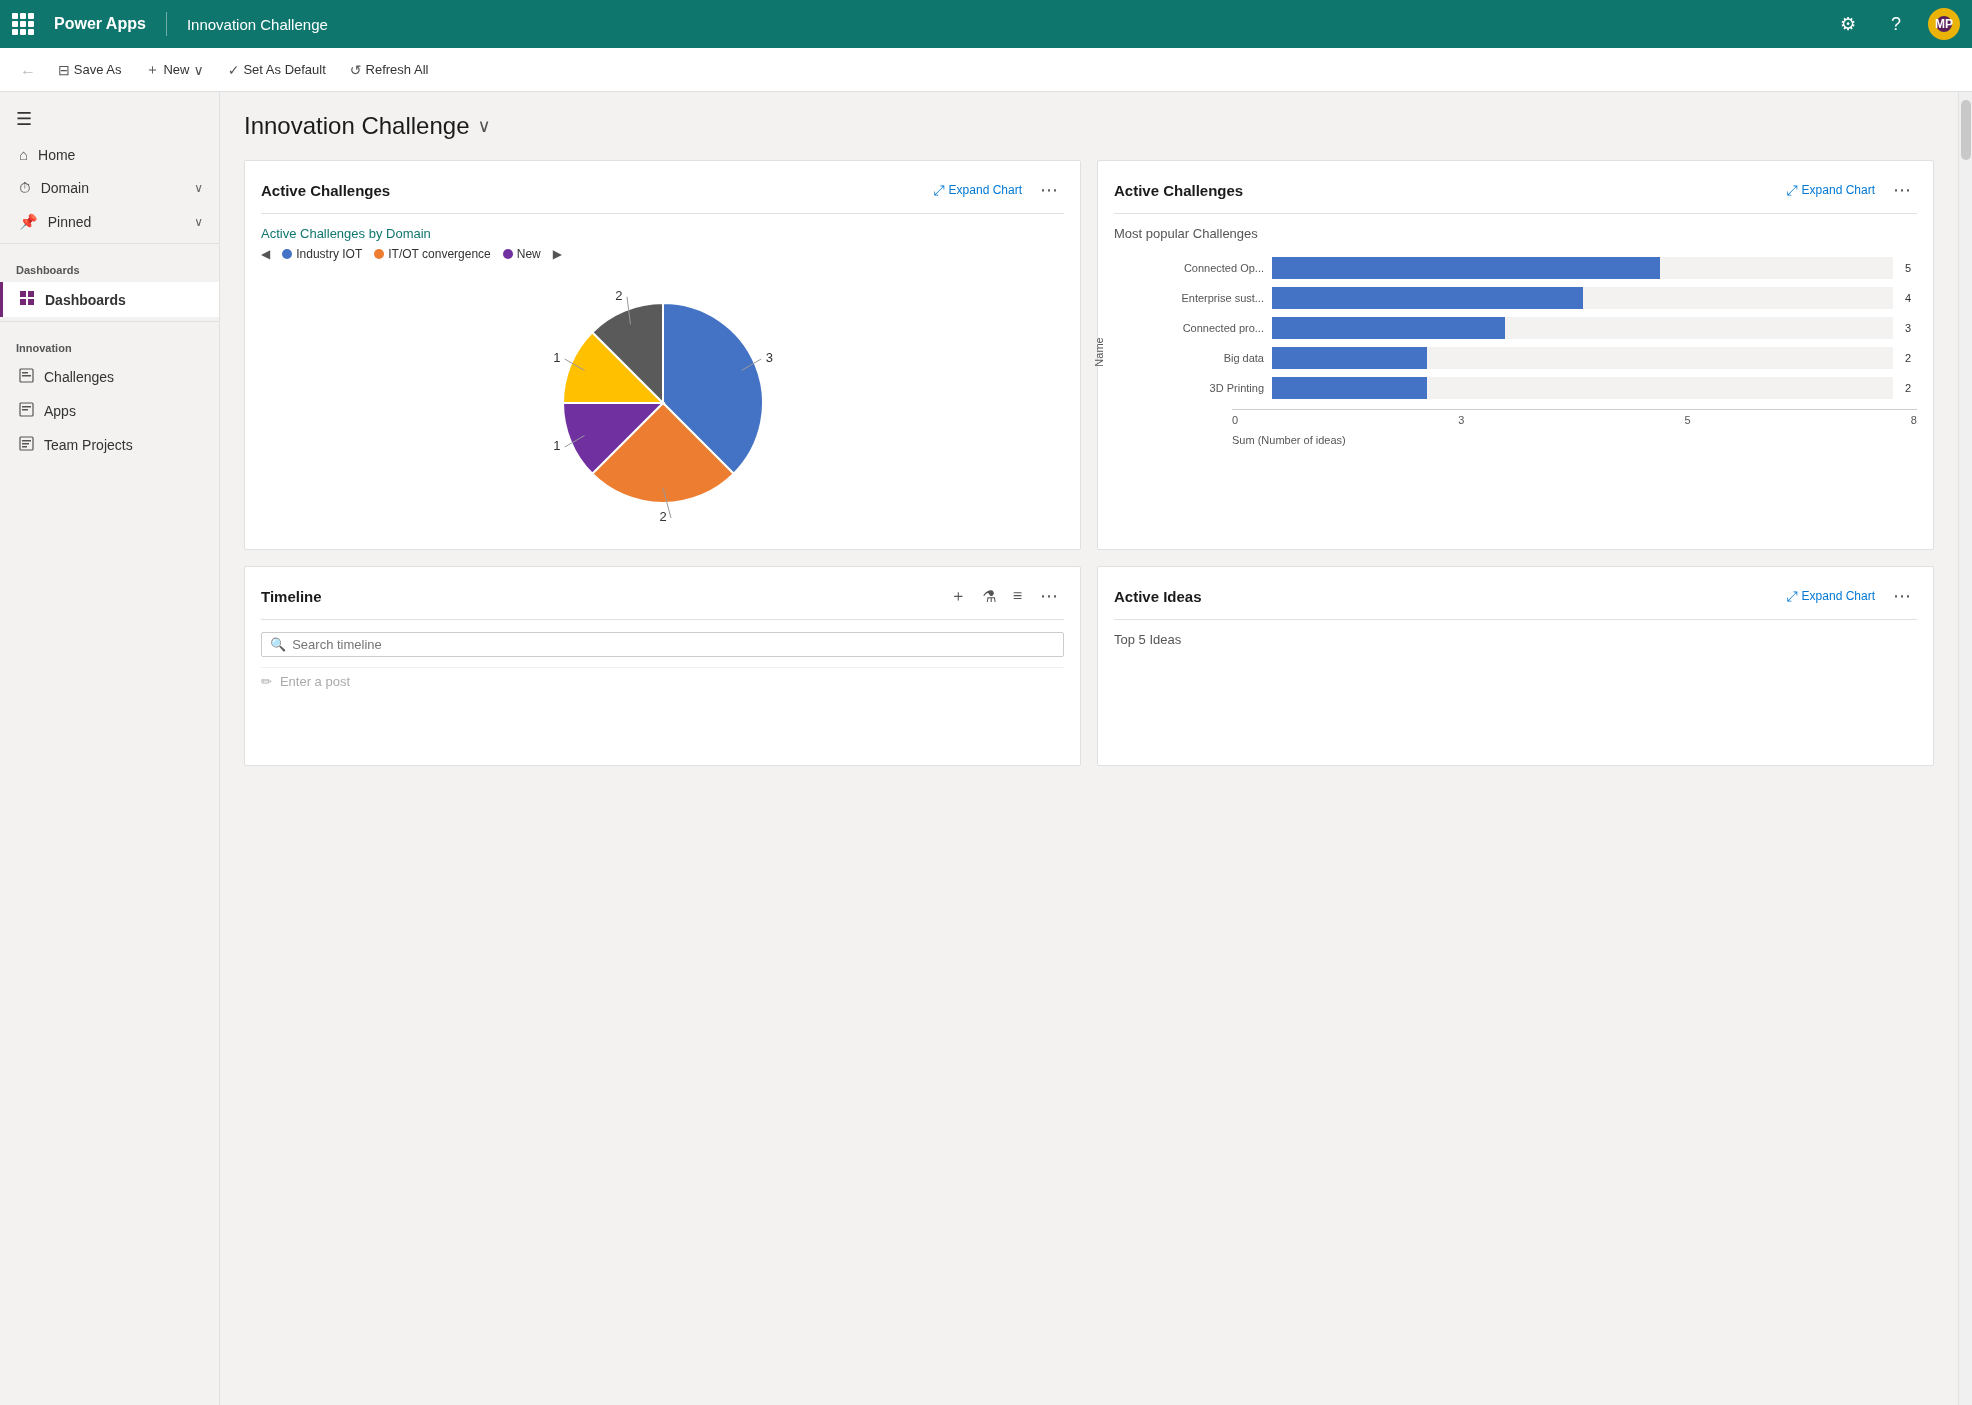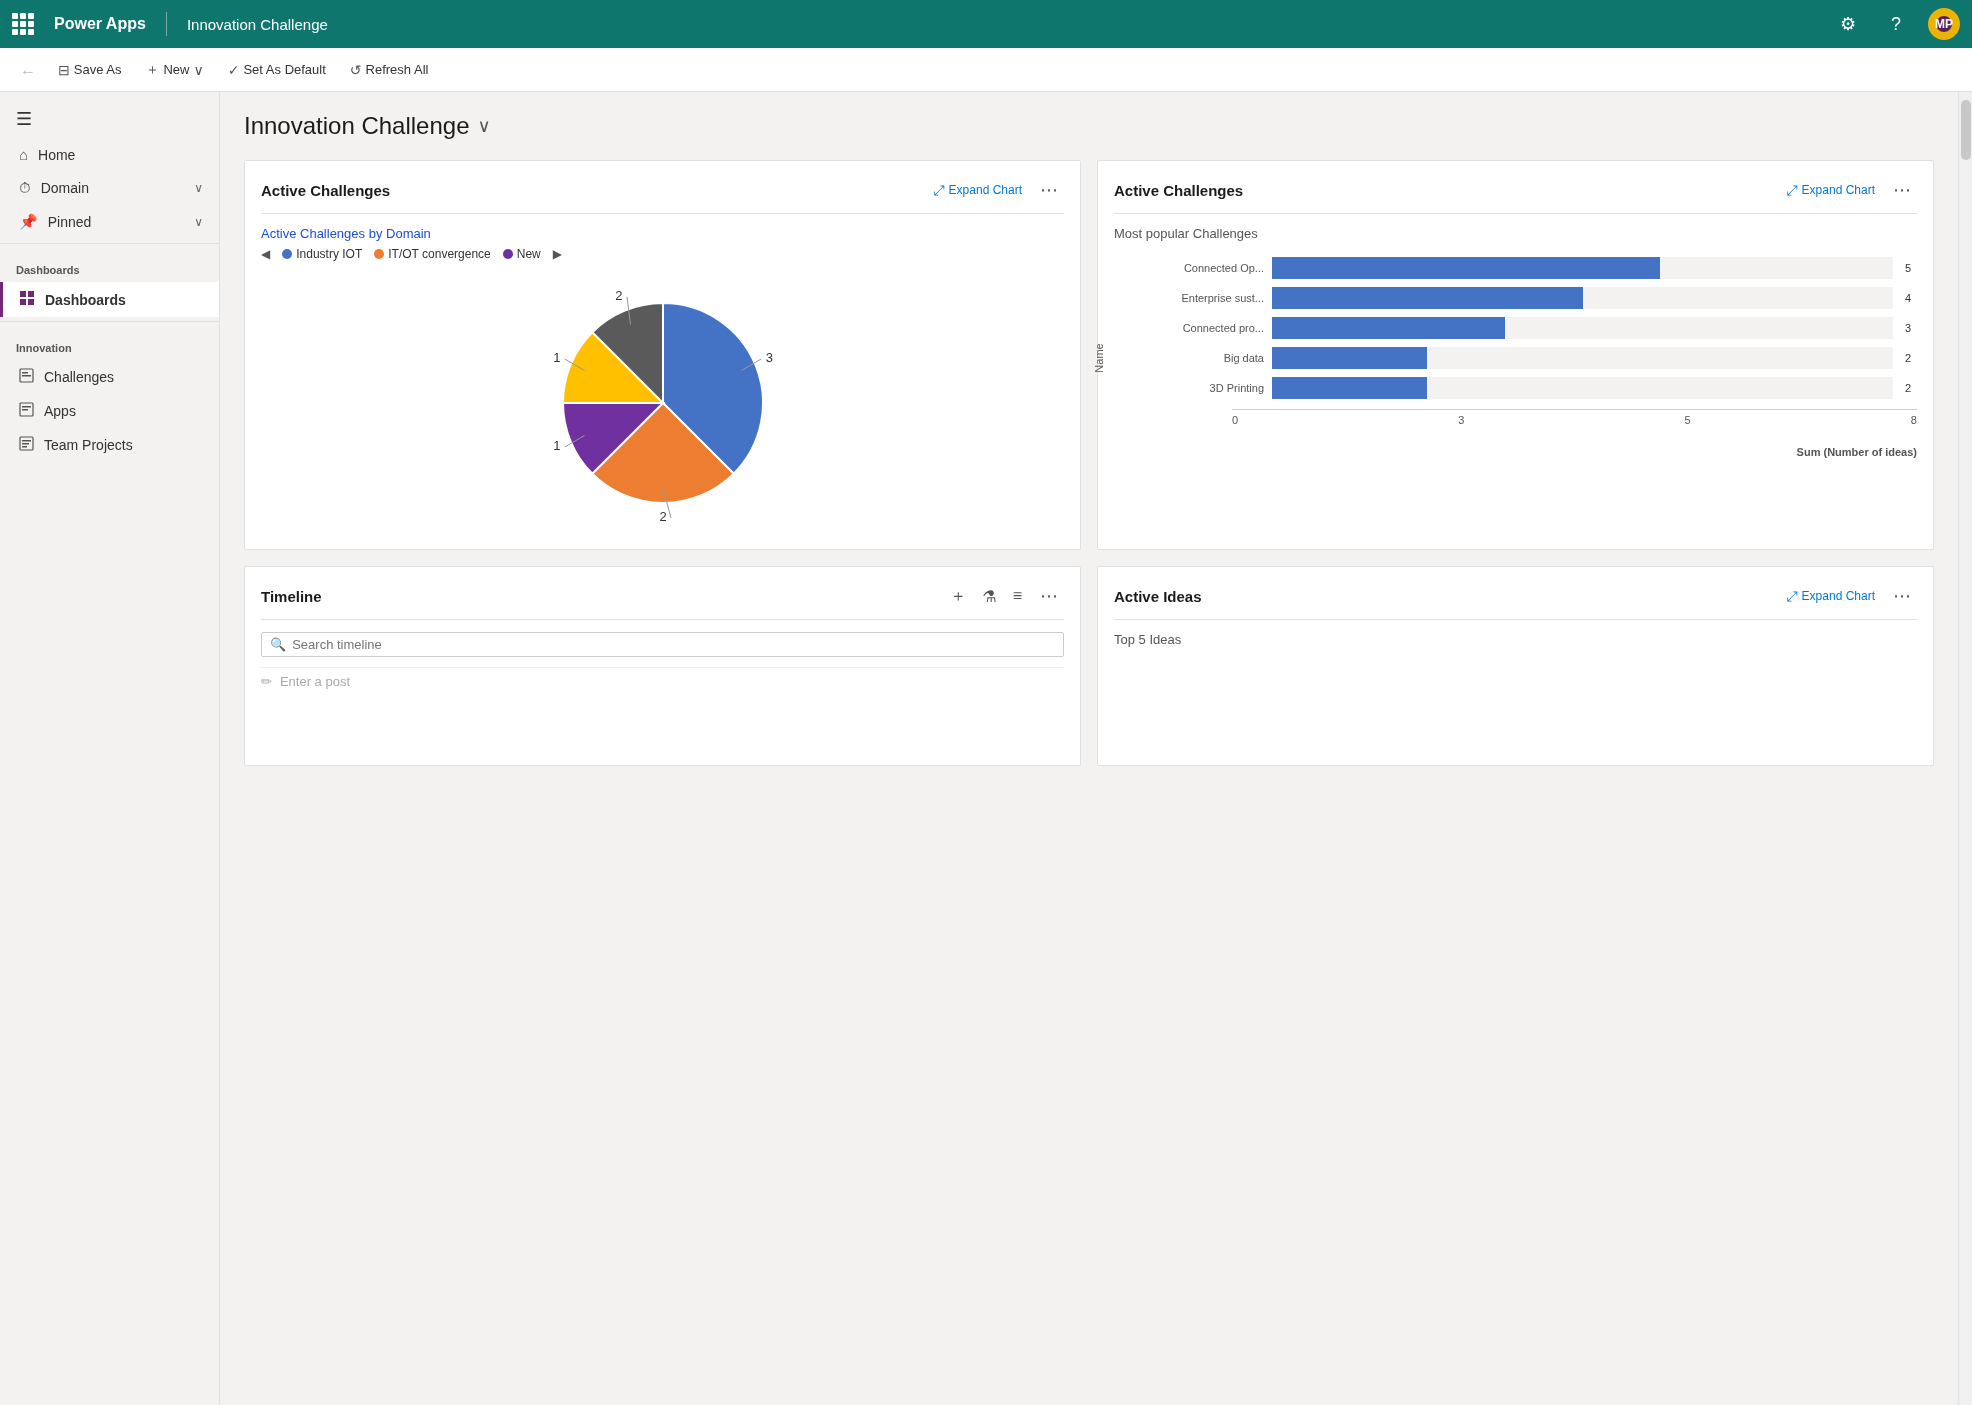--- a/index.html
+++ b/index.html
@@ -111,21 +111,21 @@
     }
     .card-title { font-size: 15px; font-weight: 600; color: #1b1b1b; flex: 1; }
     .card-expand-btn {
       display: flex; align-items: center; gap: 4px;
       font-size: 12px; color: #0078d4; cursor: pointer;
       background: none; border: none; padding: 2px 4px;
     }
     .card-more { font-size: 18px; color: #555; cursor: pointer; background: none; border: none; padding: 2px 6px; }
 
     
-    .chart-subtitle { font-size: 13px; color: #1d4ed8; margin-bottom: 6px; }
+    .chart-subtitle { font-size: 13px; color: #0f766e; margin-bottom: 6px; }
     .chart-legend {
       display: flex; align-items: center; gap: 12px;
       font-size: 12px; color: #333; margin-bottom: 12px;
       flex-wrap: wrap;
     }
     .legend-item { display: flex; align-items: center; gap: 4px; }
     .legend-dot { width: 10px; height: 10px; border-radius: 50%; flex-shrink: 0; }
     .legend-nav { font-size: 12px; color: #555; cursor: pointer; }
     .pie-container { display: flex; justify-content: center; align-items: center; height: 260px; }
 
@@ -136,21 +136,21 @@
     .bar-label { font-size: 11px; color: #555; width: 90px; text-align: right; flex-shrink: 0; }
     .bar-track { flex: 1; height: 22px; background: #f3f2f1; position: relative; }
     .bar-fill { height: 100%; background: #4472c4; }
     .bar-value { font-size: 11px; color: #333; margin-left: 4px; min-width: 12px; }
     .bar-axis { display: flex; justify-content: space-between; padding-left: 98px; font-size: 11px; color: #555; margin-top: 4px; }
     .bar-axis-line { border-top: 1px solid #ccc; margin: 2px 0 0 98px; }
     .bar-y-label {
       position: absolute; left: -30px; top: 50%; transform: translateY(-50%) rotate(-90deg);
       font-size: 11px; color: #555; white-space: nowrap;
     }
-    .x-axis-label { text-align: right; font-size: 11px; color: #555; margin-top: 20px; padding-left: 98px; font-weight: bold; }
+    .x-axis-label { text-align: left; font-size: 11px; color: #555; margin-top: 8px; padding-left: 98px; }
 
     
     .timeline-header-actions { display: flex; align-items: center; gap: 8px; }
     .timeline-action-btn { background: none; border: none; cursor: pointer; font-size: 16px; color: #555; padding: 2px 4px; }
     .timeline-search {
       border: 1px solid #ccc; border-radius: 2px;
       display: flex; align-items: center; padding: 4px 8px; gap: 6px;
       margin-top: 10px;
     }
     .timeline-search input {

